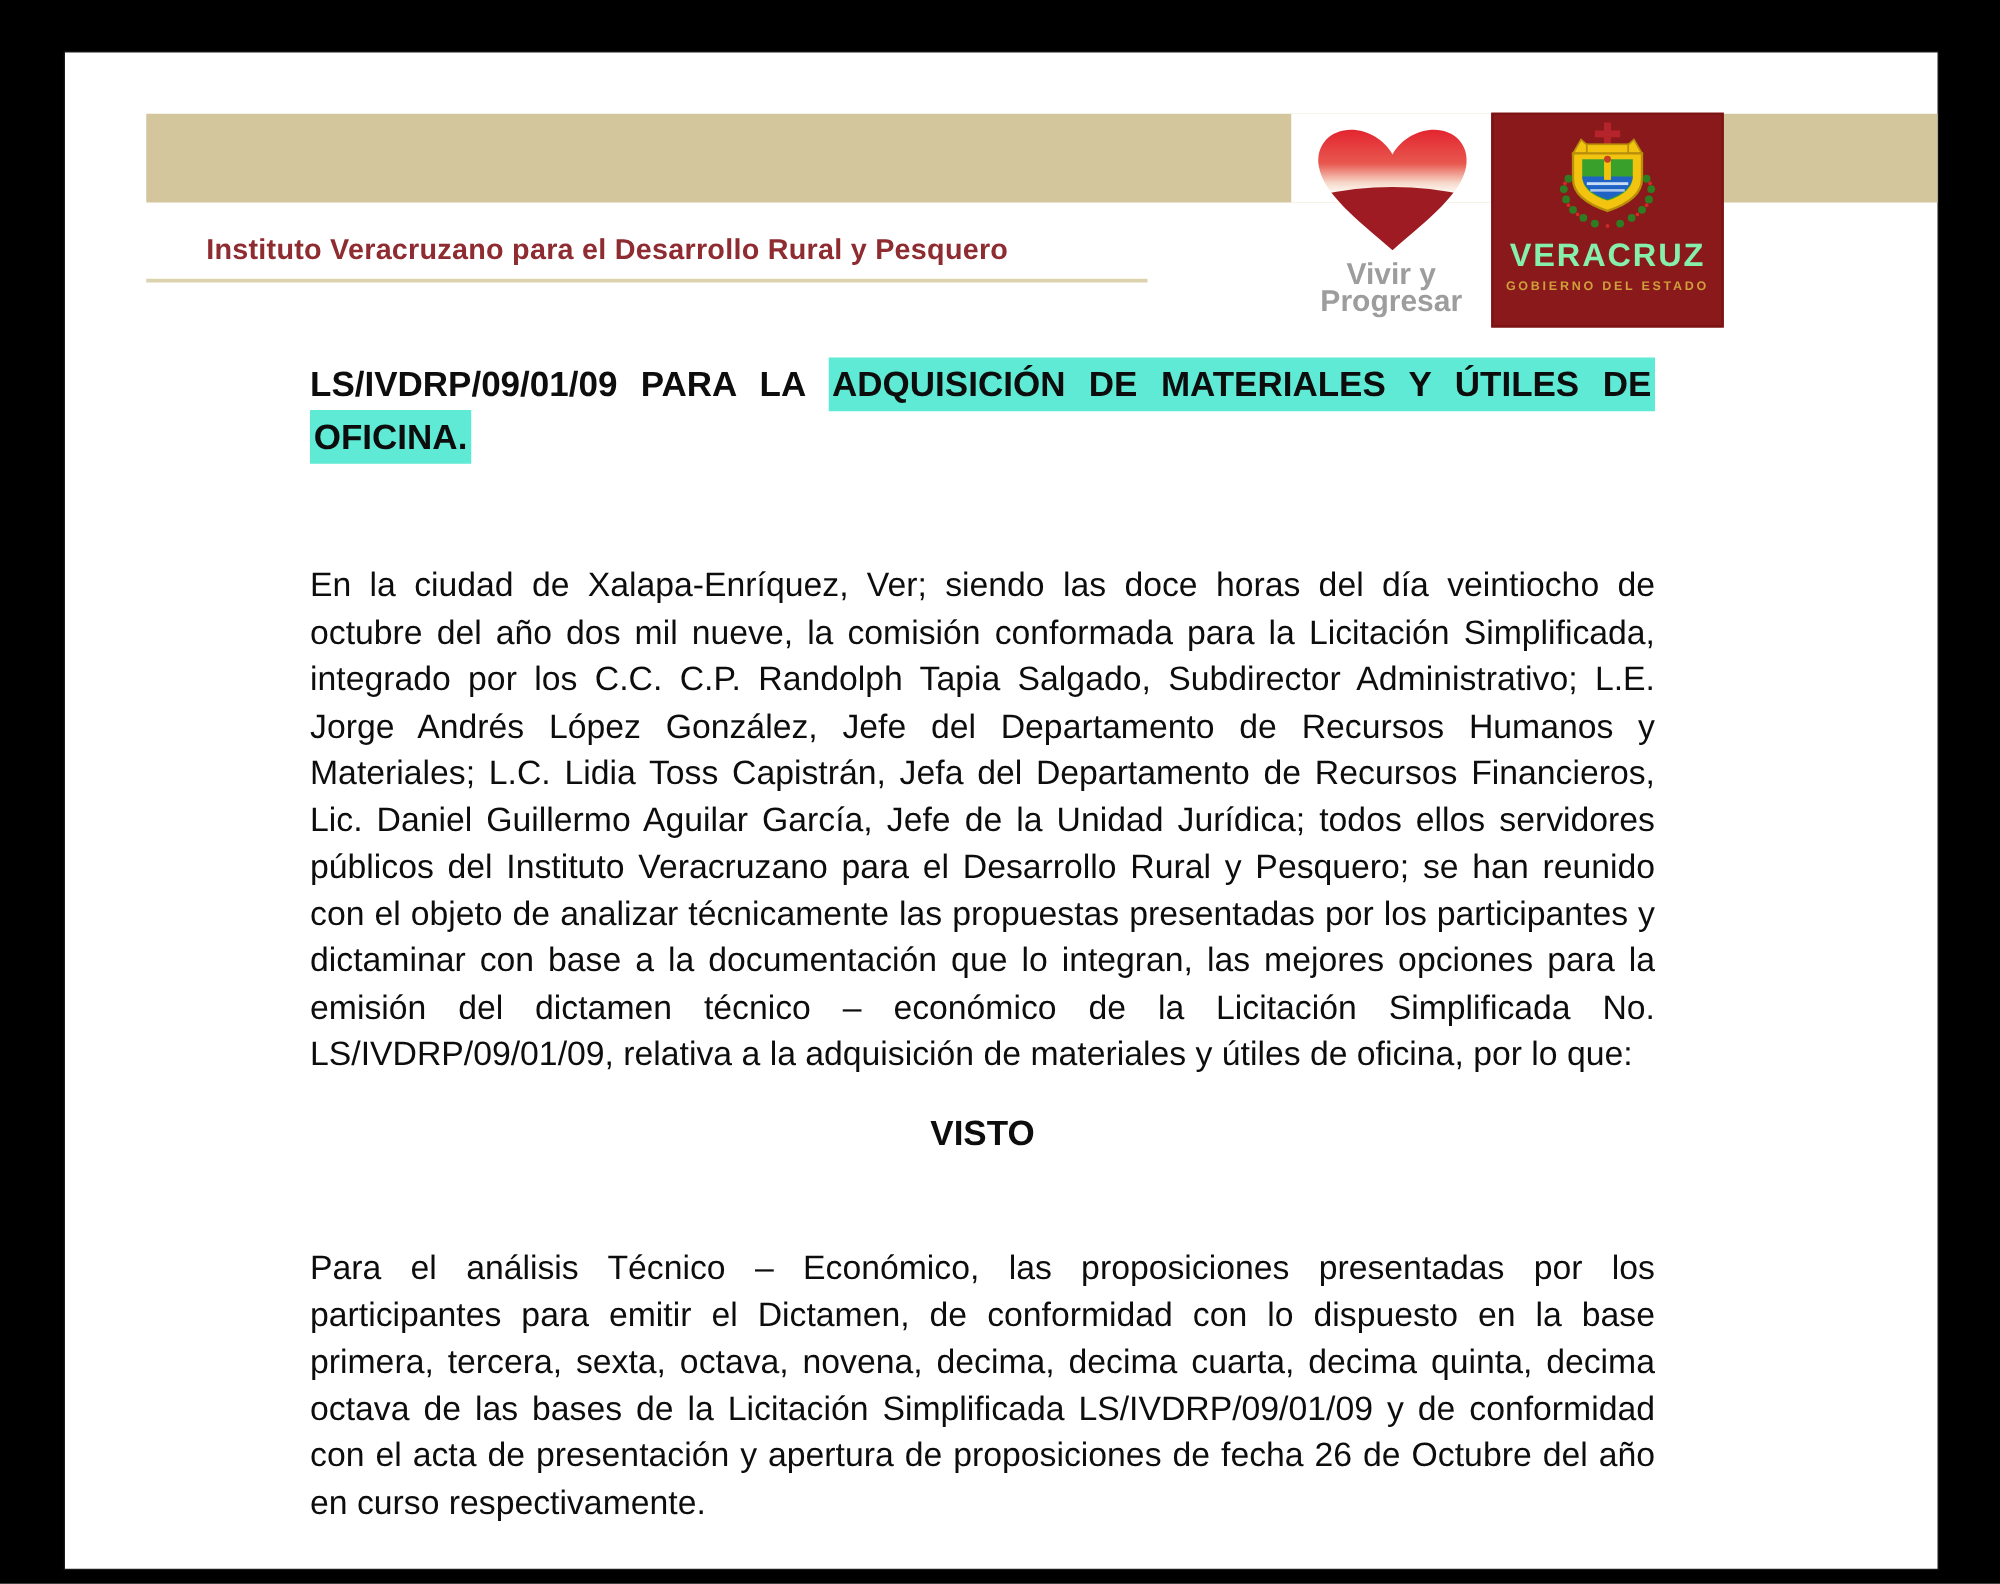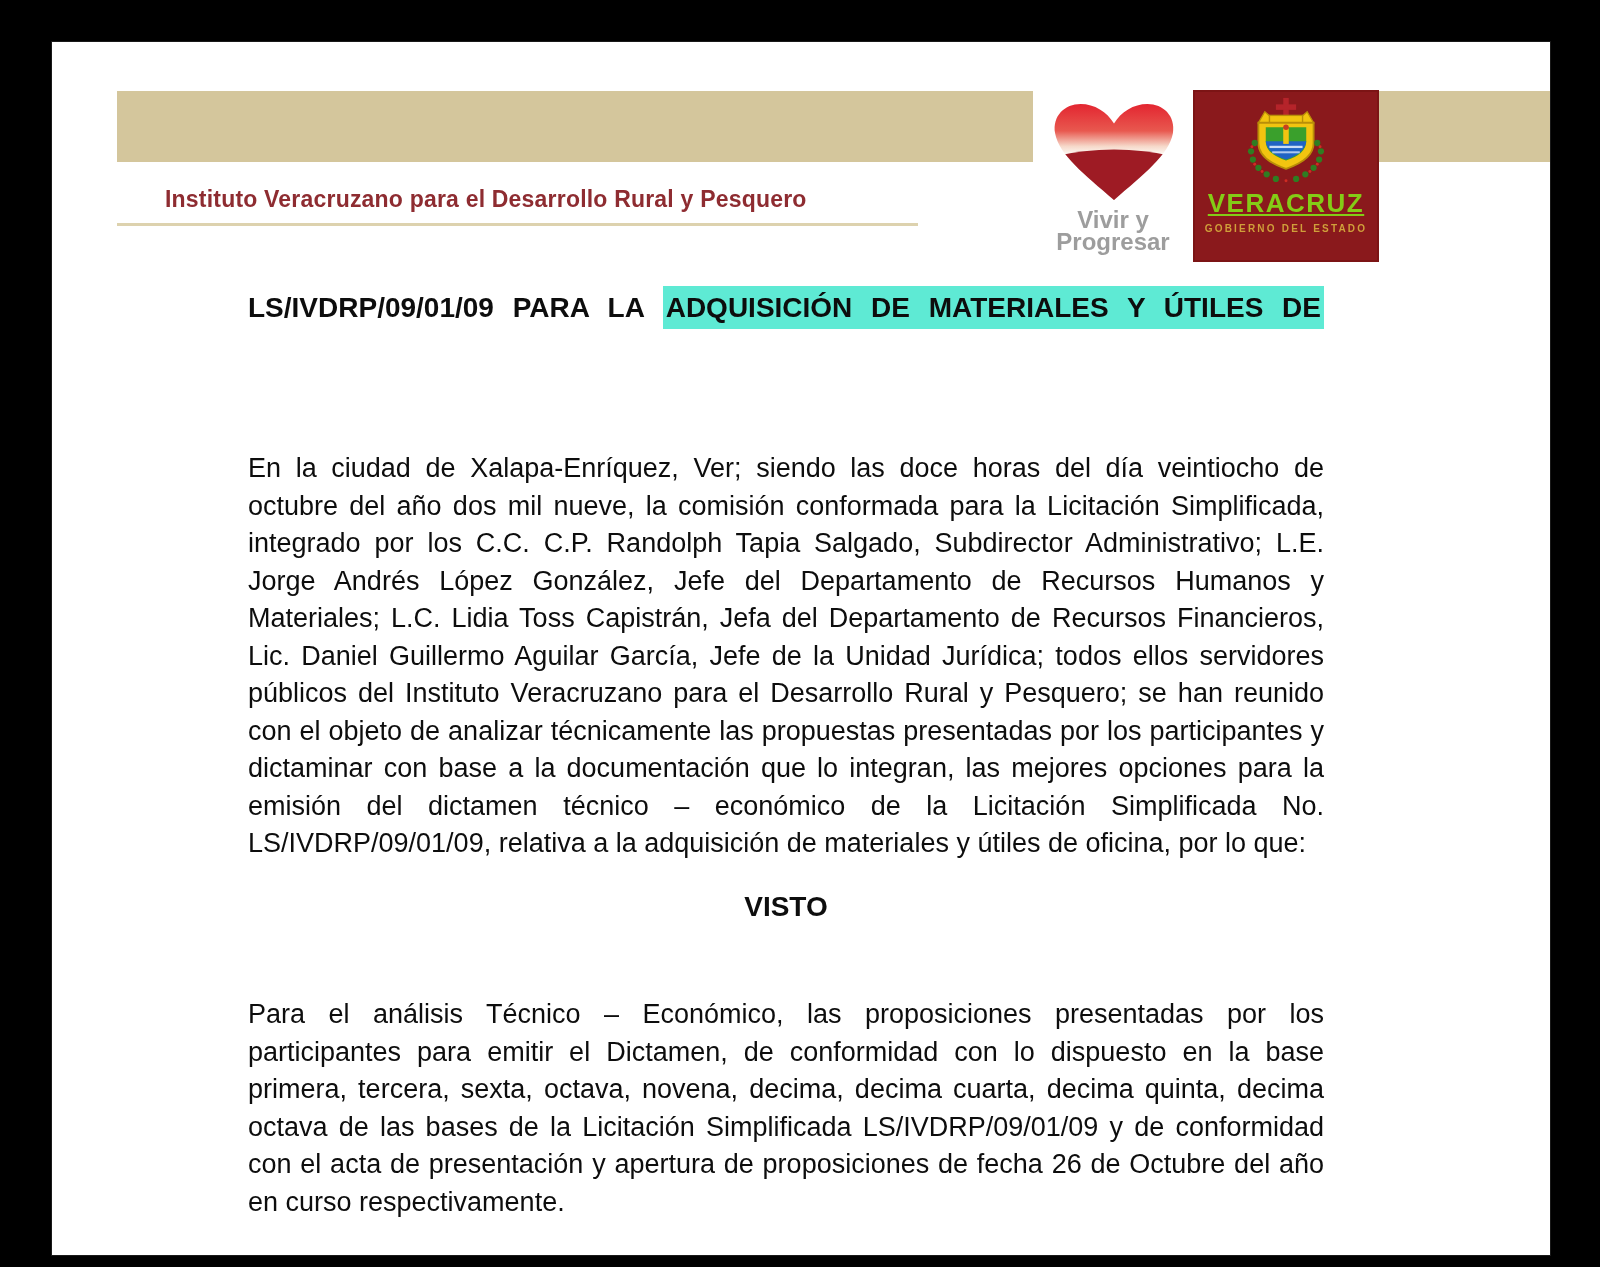--- a/index.html
+++ b/index.html
@@ -9,21 +9,21 @@
          box-shadow:0 0 0 1px #1a1a1a;}
   
   .band{position:absolute;left:65px;top:49px;right:0;height:71px;background:#d4c69c;}
   .band-gap{position:absolute;left:981px;top:49px;width:160px;height:71px;background:#ffffff;}
   .heart{position:absolute;left:993px;top:56px;width:138px;height:108px;}
   .motto{position:absolute;left:961px;top:167px;width:200px;text-align:center;
          font-weight:bold;font-size:24px;line-height:22px;color:#9d9d9d;}
   .vbox{position:absolute;left:1141px;top:48px;width:186px;height:172px;background:#8a191c;
         text-align:center;box-shadow:inset 0 0 0 2px #7c1415;}
   .vcoat{margin-top:7px;width:118px;height:92px;}
-  .vtitle{color:#84cc16;font-weight:bold;font-size:26px;line-height:24px;letter-spacing:1.5px;margin-top:-2px;text-decoration:underline;}
+  .vtitle{color:#86efac;font-weight:bold;font-size:26px;line-height:24px;letter-spacing:1.5px;margin-top:-2px;}
   .vsub{color:#cf9f3a;font-weight:bold;font-size:10px;letter-spacing:2.2px;margin-top:8px;}
   .inst{position:absolute;left:113px;top:144px;font-size:23px;font-weight:bold;color:#8e2c31;
         letter-spacing:0.2px;}
   .divider{position:absolute;left:65px;top:181px;width:801px;height:3px;background:#ddd2ae;}
   
   .content{position:absolute;left:196px;width:1076px;color:#0d0d0d;}
   .doc-title{top:245px;font-size:28px;font-weight:bold;line-height:42px;}
   .title-line.just{text-align:justify;text-align-last:justify;-moz-text-align-last:justify;}
   .hl{background:#5eead4;padding:6px 3px;}
   .para{font-size:27px;line-height:37.5px;text-align:justify;}
@@ -103,20 +103,21 @@
             <circle cx="86" cy="81" r="1.6"></circle>
           <circle cx="60" cy="91" r="1.6"></circle>
         </g>
       </svg>
       <div class="vtitle">VERACRUZ</div>
       <div class="vsub">GOBIERNO DEL ESTADO</div>
     </div>
 
     <div class="content doc-title" id="doc-title">
         <div class="title-line just"><span>LS/IVDRP/09/01/09 PARA LA </span><span class="hl">ADQUISICIÓN DE MATERIALES Y ÚTILES DE</span></div>
+        <div class="title-line"><span class="hl">OFICINA.</span></div>
       </div>
 
     <div class="content para" id="para1">En la ciudad de Xalapa-Enríquez, Ver; siendo las doce horas del día veintiocho de octubre del año dos mil nueve, la comisión conformada para la Licitación Simplificada, integrado por los C.C. C.P. Randolph Tapia Salgado, Subdirector Administrativo; L.E. Jorge Andrés López González, Jefe del Departamento de Recursos Humanos y Materiales; L.C. Lidia Toss Capistrán, Jefa del Departamento de Recursos Financieros, Lic. Daniel Guillermo Aguilar García, Jefe de la Unidad Jurídica; todos ellos servidores públicos del Instituto Veracruzano para el Desarrollo Rural y Pesquero; se han reunido con el objeto de analizar técnicamente las propuestas presentadas por los participantes y dictaminar con base a la documentación que lo integran, las mejores opciones para la emisión del dictamen técnico – económico de la Licitación Simplificada No. LS/IVDRP/09/01/09, relativa a la adquisición de materiales y útiles de oficina, por lo que:</div>
 
     <div class="content" id="visto">VISTO</div>
 
     <div class="content para" id="para2">Para el análisis Técnico – Económico, las proposiciones presentadas por los participantes para emitir el Dictamen, de conformidad con lo dispuesto en la base primera, tercera, sexta, octava, novena, decima, decima cuarta, decima quinta, decima octava de las bases de la Licitación Simplificada LS/IVDRP/09/01/09 y de conformidad con el acta de presentación y apertura de proposiciones de fecha 26 de Octubre del año en curso respectivamente.</div>
 
   </div>
 </div>

